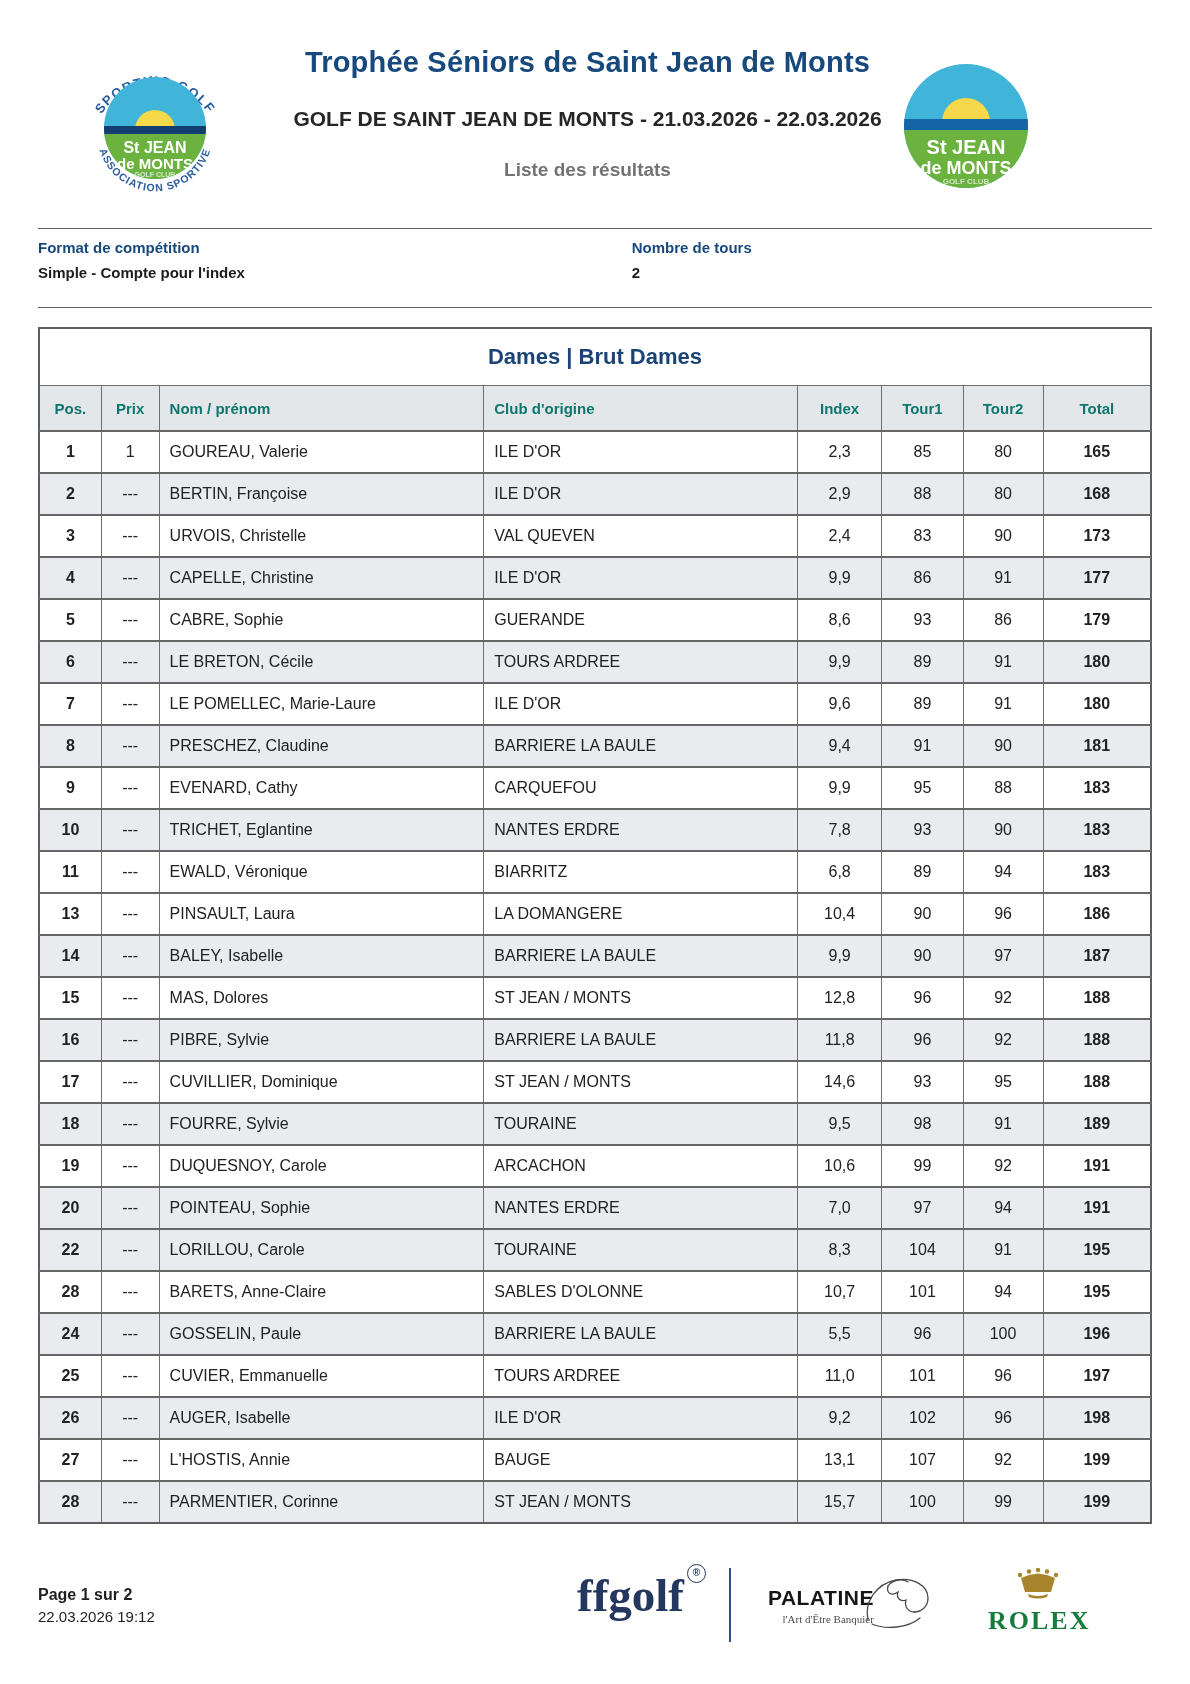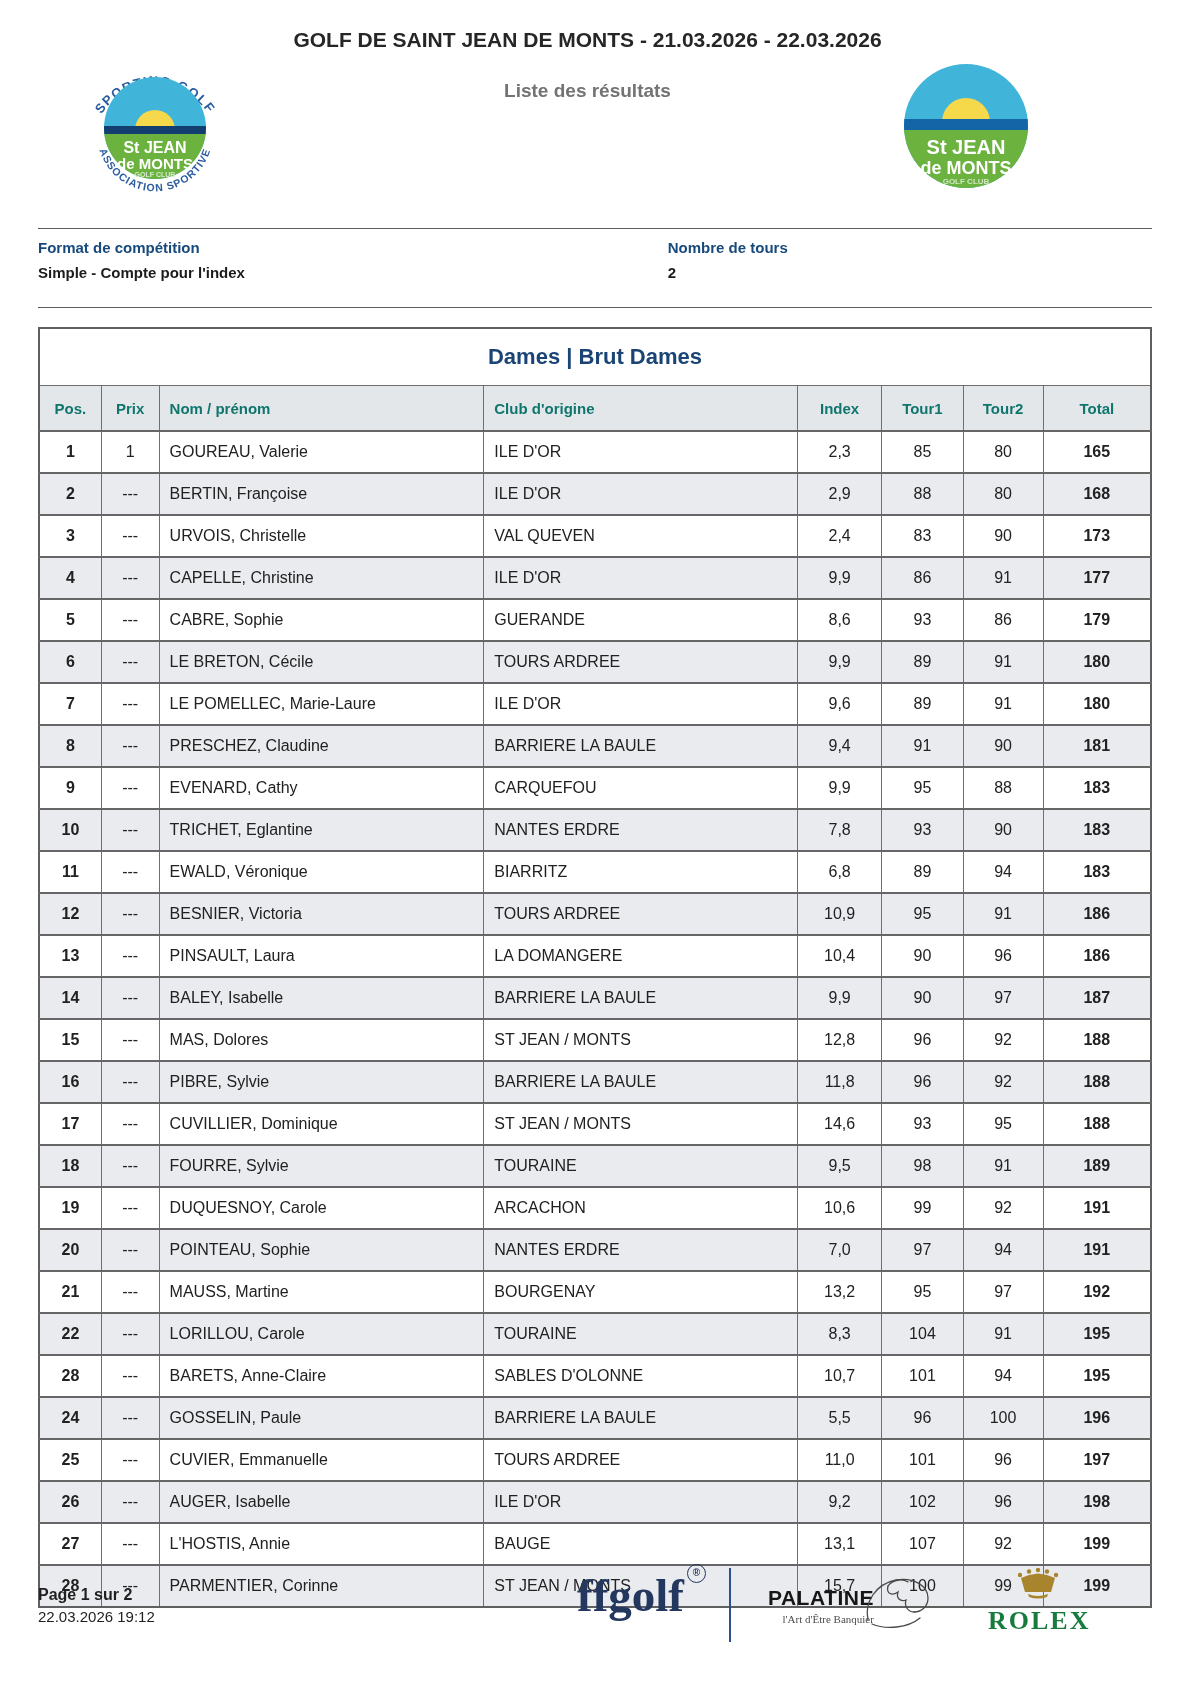--- a/index.html
+++ b/index.html
@@ -14,21 +14,21 @@
   .main-title{margin:0;padding-top:46px;font-size:29px;font-weight:700;color:#17497c;letter-spacing:.2px;}
   .sub-title{margin-top:28px;font-size:21px;font-weight:600;color:#262626;}
   .list-label{margin-top:28px;font-size:19px;font-weight:700;color:#737373;}
 
   .rule{margin:0 38px;border-top:1.5px solid #5c5c5c;}
 
   
   .info{position:relative;margin:0 38px;height:78px;}
   .info-col{position:absolute;top:0;}
   .info-col.left{left:0;}
-  .info-col.right{left:53.3%;margin-left:36px;}
+  .info-col.right{left:53.3%;}
   .info-label{padding-top:10px;font-size:15px;font-weight:700;color:#17497c;}
   .info-value{margin-top:8px;font-size:15px;font-weight:700;color:#1c1c1c;}
 
   
   .table-wrap{margin:19px 38px 0 38px;border-radius:16px;}
   table.results{width:100%;border-collapse:collapse;table-layout:fixed;border:2px solid #5f5f5f;}
   .results td,.results th{border:1px solid #6f6f6f;overflow:hidden;white-space:nowrap;}
   .title-cell{height:54px;text-align:center;font-size:22px;font-weight:700;color:#1a4475;background:#ffffff;}
   .results th{height:42px;background:#e4e7ea;font-size:15px;font-weight:700;color:#0f766e;text-align:center;border-top:1px solid #6f6f6f;}
   .results th.al,.results td.al{text-align:left;padding-left:10px;}
@@ -84,20 +84,21 @@
           <rect x="28" y="80" width="102" height="8" fill="#123f70"></rect>
           <rect x="28" y="88" width="102" height="45" fill="#6cb23f"></rect>
         </g>
         <text x="79" y="107" text-anchor="middle" font-size="16" font-weight="bold" fill="#ffffff">St JEAN</text>
         <text x="79" y="123" text-anchor="middle" font-size="15" font-weight="bold" fill="#ffffff">de MONTS</text>
         <text x="79" y="131" text-anchor="middle" font-size="7" font-weight="bold" fill="#d9ead0">GOLF CLUB</text>
       </svg>
     </div>
 
     <div class="header-center">
+      <h1 class="main-title">Trophée Séniors de Saint Jean de Monts</h1>
       <div class="sub-title">GOLF DE SAINT JEAN DE MONTS - 21.03.2026 - 22.03.2026</div>
       <div class="list-label">Liste des résultats</div>
     </div>
 
     <div class="logo-right">
       <svg width="128" height="128" viewBox="0 0 128 128">
         <defs>
             <clipPath id="clipR">
               <circle cx="64" cy="64" r="62"></circle>
             </clipPath>
@@ -259,30 +260,20 @@
           <tr>
             <td class="c-pos">11</td>
             <td class="c-prix">---</td>
             <td class="c-nom al">EWALD, Véronique</td>
             <td class="c-club al">BIARRITZ</td>
             <td class="c-index">6,8</td>
             <td class="c-t1">89</td>
             <td class="c-t2">94</td>
             <td class="c-total">183</td>
           </tr>
-          <tr class="stripe">
-            <td class="c-pos">12</td>
-            <td class="c-prix">---</td>
-            <td class="c-nom al">BESNIER, Victoria</td>
-            <td class="c-club al">TOURS ARDREE</td>
-            <td class="c-index">10,9</td>
-            <td class="c-t1">95</td>
-            <td class="c-t2">91</td>
-            <td class="c-total">186</td>
-          </tr>
           <tr>
             <td class="c-pos">13</td>
             <td class="c-prix">---</td>
             <td class="c-nom al">PINSAULT, Laura</td>
             <td class="c-club al">LA DOMANGERE</td>
             <td class="c-index">10,4</td>
             <td class="c-t1">90</td>
             <td class="c-t2">96</td>
             <td class="c-total">186</td>
           </tr>
@@ -348,30 +339,20 @@
           </tr>
           <tr class="stripe">
             <td class="c-pos">20</td>
             <td class="c-prix">---</td>
             <td class="c-nom al">POINTEAU, Sophie</td>
             <td class="c-club al">NANTES ERDRE</td>
             <td class="c-index">7,0</td>
             <td class="c-t1">97</td>
             <td class="c-t2">94</td>
             <td class="c-total">191</td>
-          </tr>
-          <tr>
-            <td class="c-pos">21</td>
-            <td class="c-prix">---</td>
-            <td class="c-nom al">MAUSS, Martine</td>
-            <td class="c-club al">BOURGENAY</td>
-            <td class="c-index">13,2</td>
-            <td class="c-t1">95</td>
-            <td class="c-t2">97</td>
-            <td class="c-total">192</td>
           </tr>
           <tr class="stripe">
             <td class="c-pos">22</td>
             <td class="c-prix">---</td>
             <td class="c-nom al">LORILLOU, Carole</td>
             <td class="c-club al">TOURAINE</td>
             <td class="c-index">8,3</td>
             <td class="c-t1">104</td>
             <td class="c-t2">91</td>
             <td class="c-total">195</td>

